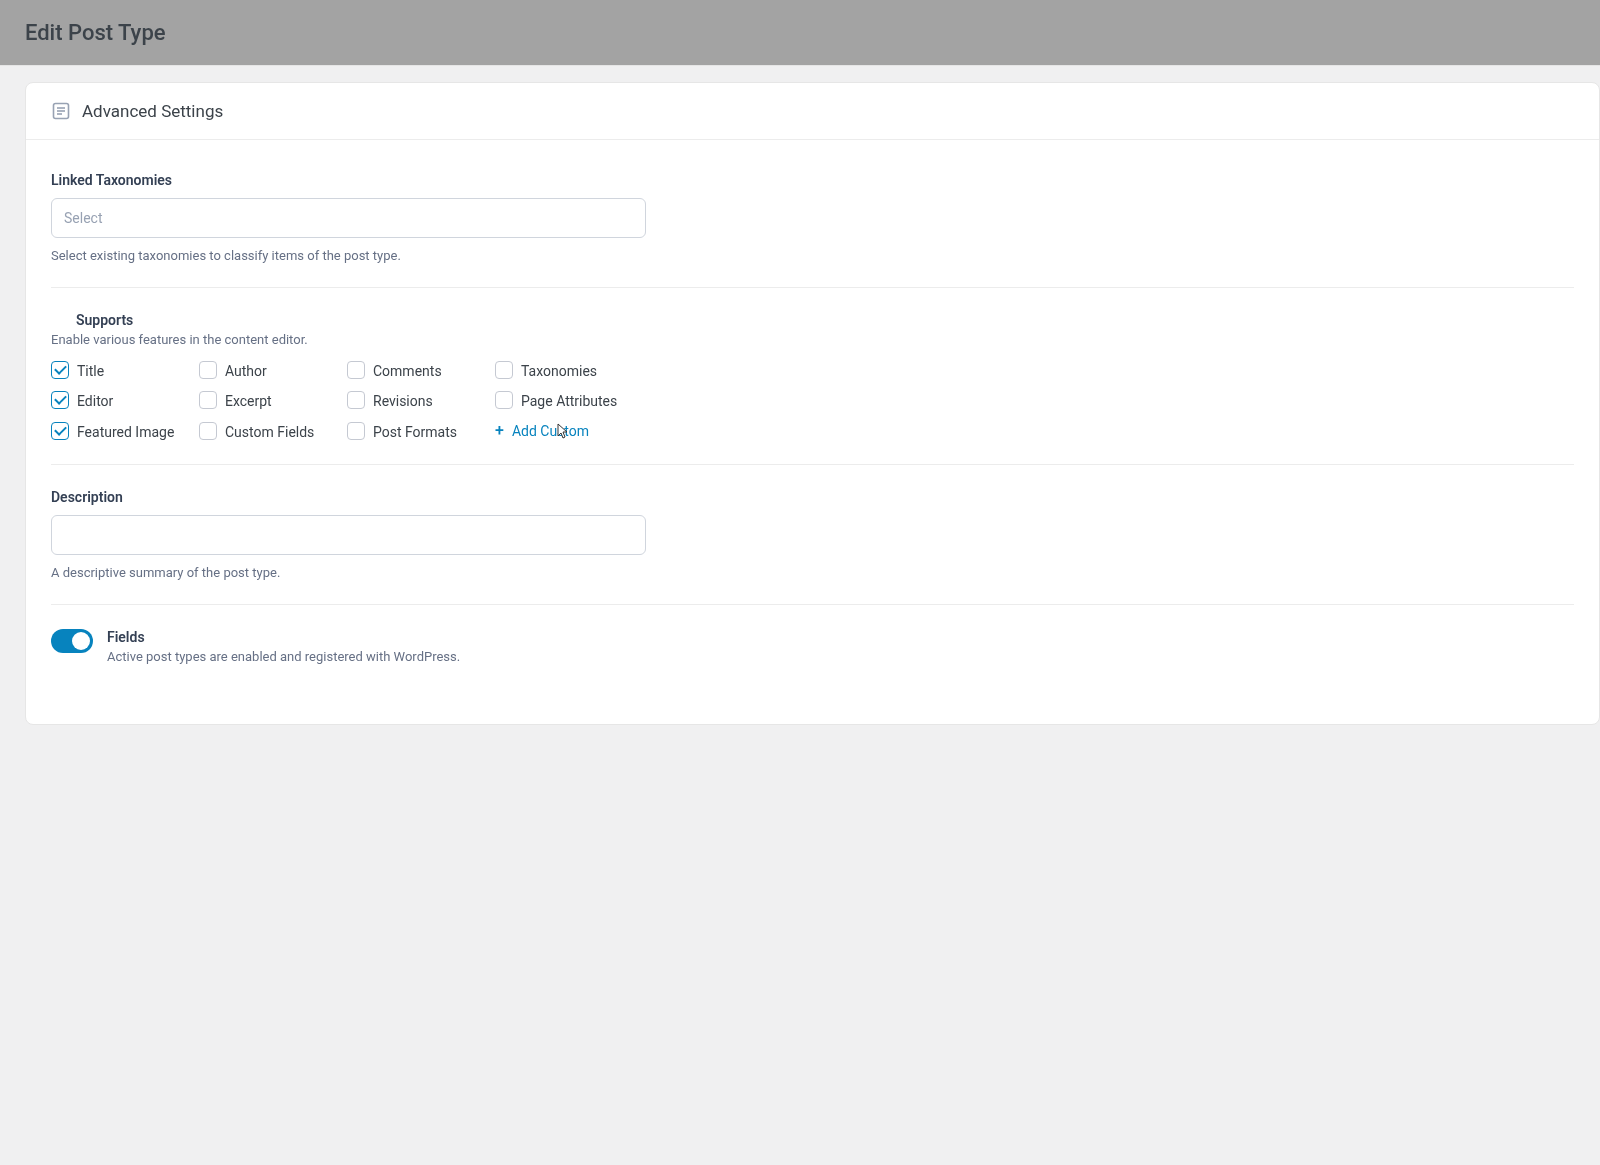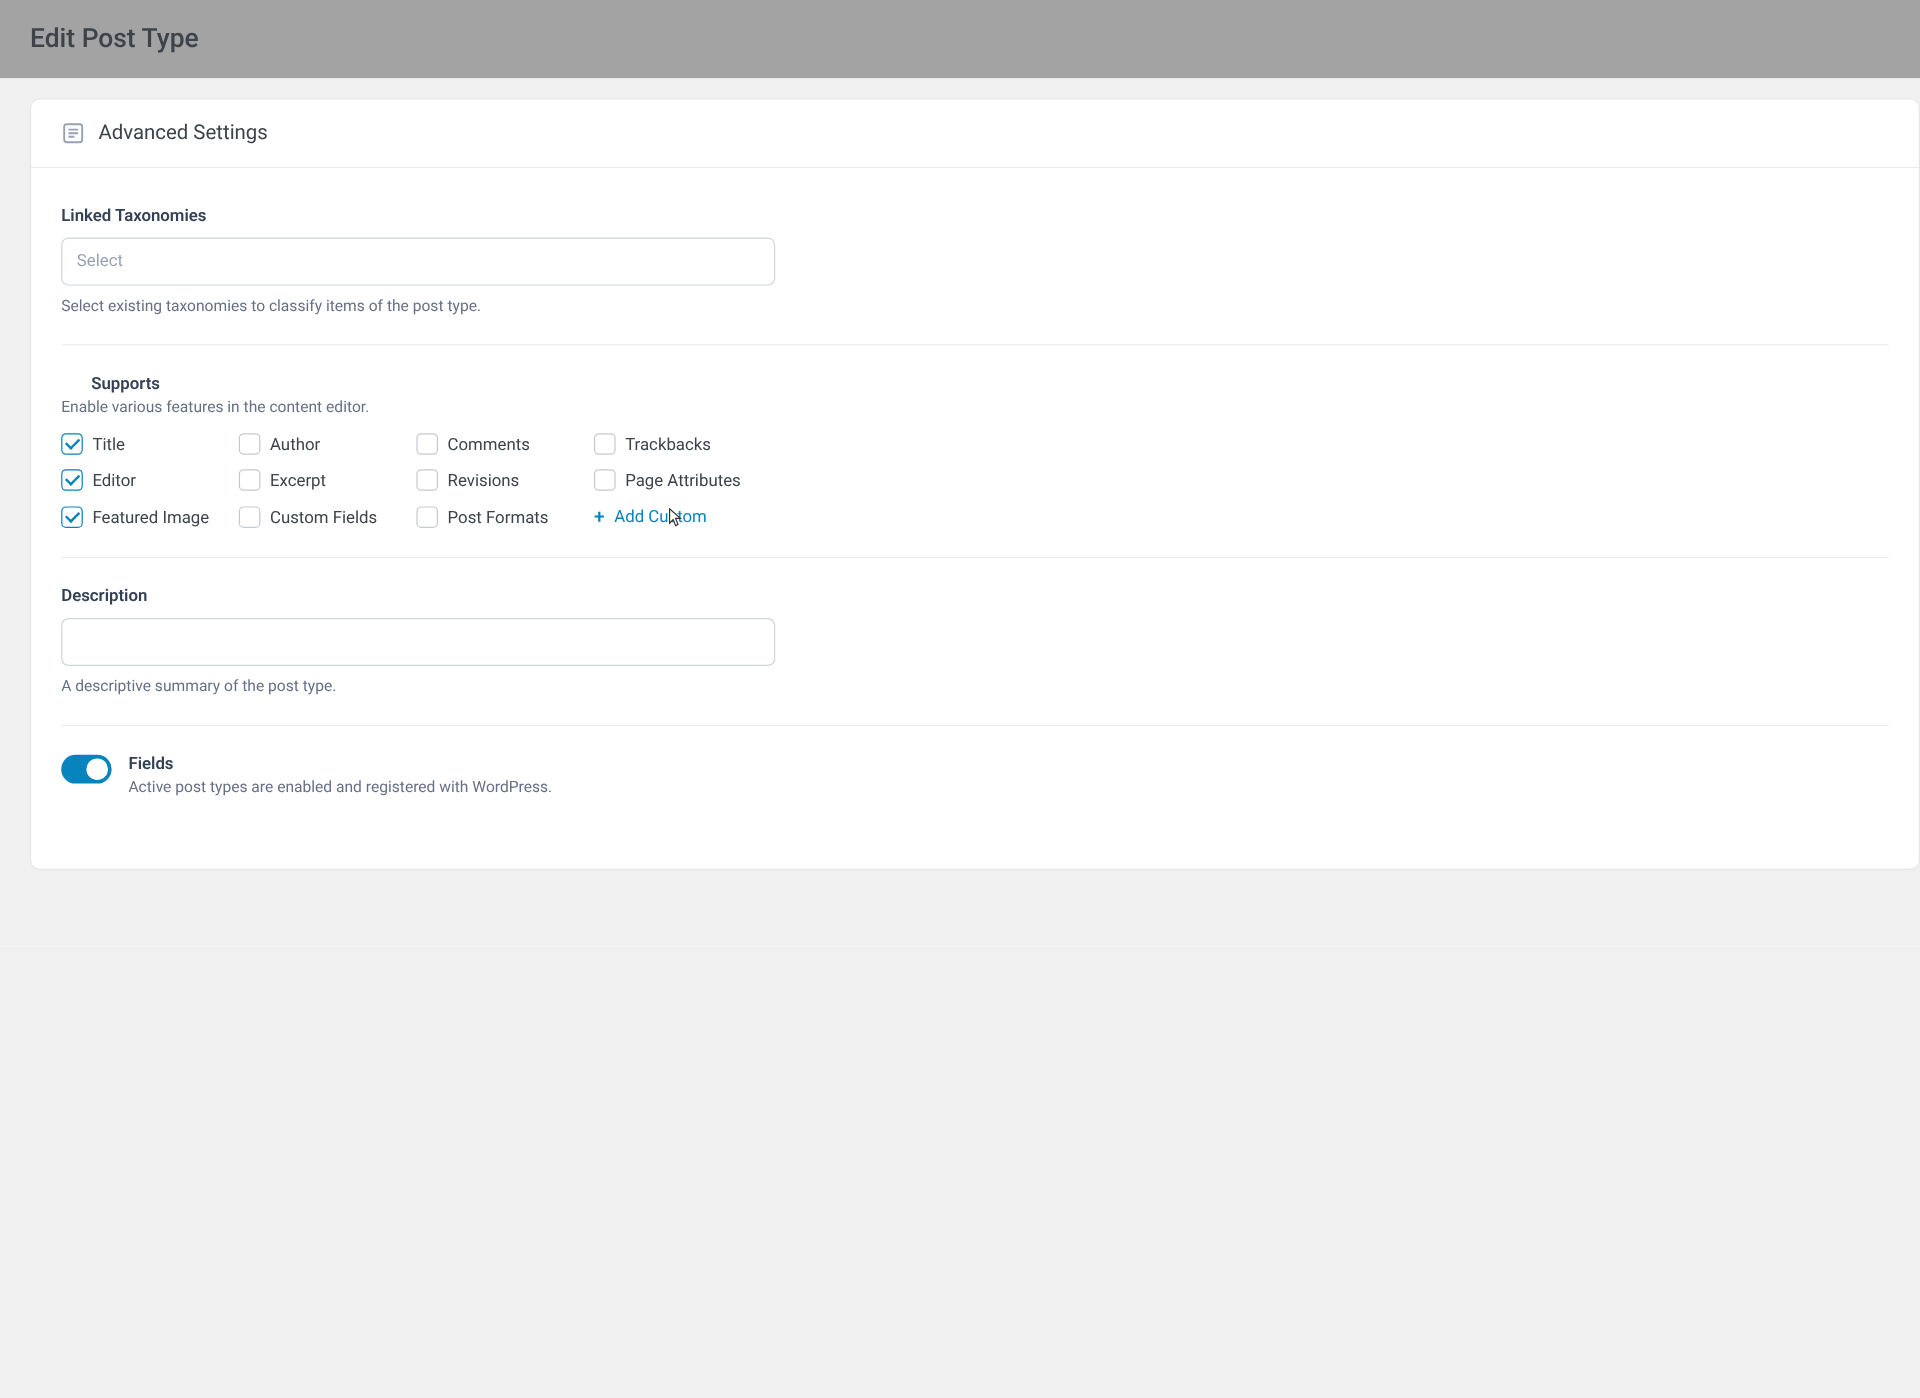--- a/index.html
+++ b/index.html
@@ -268,21 +268,21 @@
               <label class="checkbox-item">
                 <input type="checkbox" class="checkbox" style="">
                 <span class="checkbox-label">Author</span>
               </label>
               <label class="checkbox-item">
                 <input type="checkbox" class="checkbox" style="">
                 <span class="checkbox-label">Comments</span>
               </label>
               <label class="checkbox-item">
                 <input type="checkbox" class="checkbox" style="">
-                <span class="checkbox-label">Trackbacks</span>
+                <span class="checkbox-label">Taxonomies</span>
               </label>
               <label class="checkbox-item">
                 <input type="checkbox" class="checkbox" checked="" style="">
                 <span class="checkbox-label">Editor</span>
               </label>
               <label class="checkbox-item">
                 <input type="checkbox" class="checkbox" style="">
                 <span class="checkbox-label">Excerpt</span>
               </label>
               <label class="checkbox-item">

